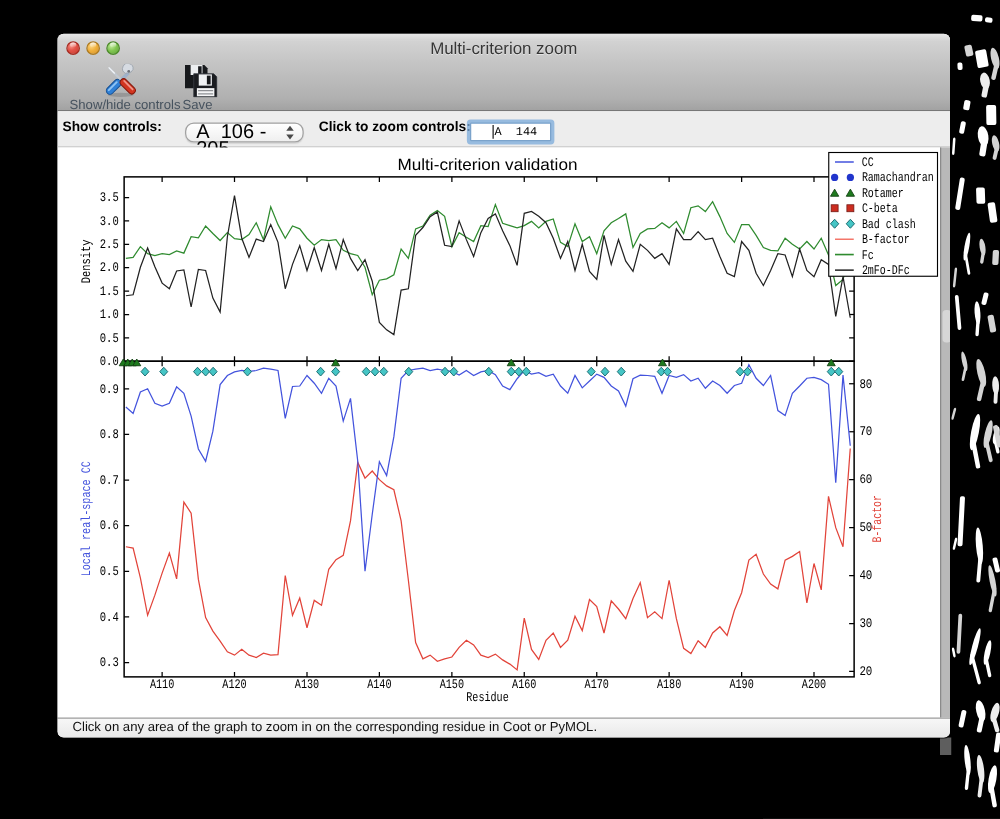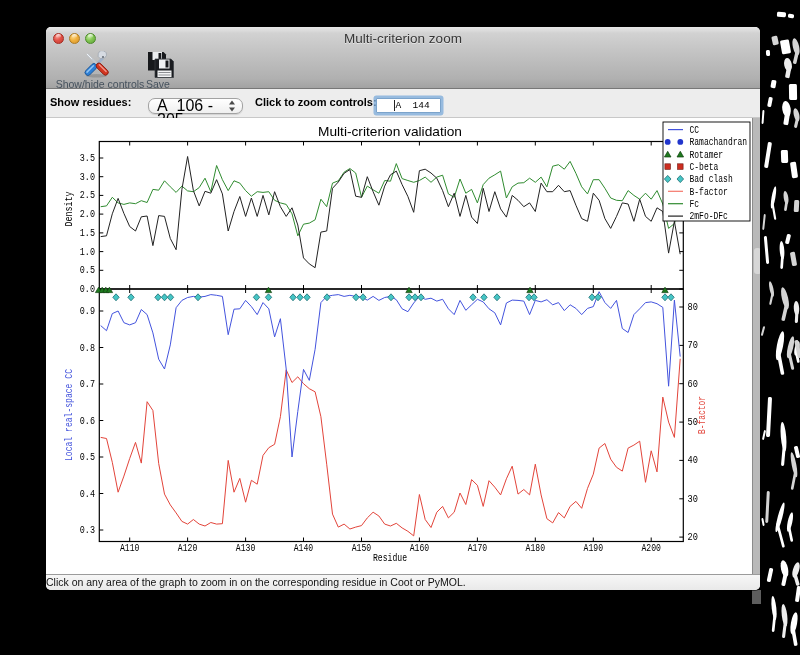--- a/index.html
+++ b/index.html
@@ -9,21 +9,21 @@
 #tl1{left:7px;background:radial-gradient(circle at 35% 30%,#f59a90 0%,#e4544a 40%,#c33a2e 100%);border:0.5px solid #a62c22}
 #tl2{left:23px;background:radial-gradient(circle at 35% 30%,#fbd78a 0%,#f0b03c 45%,#d2922d 100%);border:0.5px solid #ad7b22}
 #tl3{left:39px;background:radial-gradient(circle at 35% 30%,#c4eba0 0%,#82c653 45%,#5ea238 100%);border:0.5px solid #4c8a2a}
 #wt{position:absolute;top:3.5px;left:0;width:100%;text-align:center;font-size:13.5px;color:#363636;text-shadow:0 1px 0 rgba(255,255,255,.5)}
 .tbi{position:absolute;top:24px;text-align:center;color:#46525e;font-size:10.5px}
 #ctrl{position:absolute;left:0;top:62px;width:100%;height:29px;background:#ededed;border-bottom:1px solid #c8c8c8;font-size:12px;color:#000}
 #ctrl b{font-size:11px}
 #figure{position:absolute;left:0;top:91px;width:706px;height:456px;background:#fff}
 #sbar{position:absolute;right:0;top:91px;width:8px;height:456px;background:#b9b9b9;border-left:1px solid #8b8b8b}
 #sthumb{position:absolute;left:1px;top:130px;width:7px;height:26px;background:#d6d6d6;border-radius:3px}
-#status{position:absolute;left:0;bottom:0;width:100%;height:16px;background:linear-gradient(#f7f7f7,#e9e9e9);border-top:1px solid #9b9b9b;font-size:10.5px;color:#111;padding-left:0;line-height:15px}
+#status{position:absolute;left:0;bottom:0;width:100%;height:16px;background:linear-gradient(#f7f7f7,#e9e9e9);border-top:1px solid #9b9b9b;font-size:10.5px;color:#111;padding-left:12px;line-height:15px}
 .tk{font-family:"Liberation Mono",monospace;font-size:10.5px;fill:#000}
 .lg{font-family:"Liberation Mono",monospace;font-size:10.5px;fill:#000}
 .al{font-family:"Liberation Mono",monospace;font-size:10.5px;fill:#000}
 .ti{font-family:"Liberation Sans",sans-serif;font-size:13px;fill:#000}
 .combo{position:absolute;left:102px;top:8.5px;width:95px;height:16px;background:linear-gradient(#ffffff,#efefef);border:1px solid #a2a2a2;border-radius:7px;font-size:16px;line-height:14px;padding-left:8px;color:#000;box-shadow:0 1px 1px rgba(0,0,0,0.12)}
 .arr{position:absolute;right:6px;top:1.5px;width:8px;height:12px}
 .inpt{position:absolute;left:330px;top:8.5px;width:65px;height:15.5px;background:#fff;border:1px solid #7ba3cb;box-shadow:0 0 0 2.5px rgba(122,169,217,.75);border-radius:1px;font-family:"Liberation Mono",monospace;font-size:9.5px;line-height:14px;padding-left:17px;color:#000}
 </style></head><body>
 <svg width="800" height="655" viewBox="0 0 800 655" style="position:absolute;left:0;top:0">
     <rect x="777" y="12" width="9" height="5" rx="1.5" fill="#ffffff" transform="rotate(4 781 14)"></rect>
@@ -126,21 +126,21 @@
       <rect x="0.8" y="15.6" width="14.5" height="5.8" rx="2.9" fill="#2f80d6" stroke="#174f91" stroke-width="0.8" transform="rotate(-45 8 18.5)"></rect>
       <rect x="2.6" y="16.8" width="10.5" height="1.5" rx="0.75" fill="#90c3f2" transform="rotate(-45 8 18.5)"></rect>
       <line x1="4.2" y1="3.2" x2="13.6" y2="12.6" stroke="#c2c9d1" stroke-width="1.8"></line>
       <line x1="3.9" y1="2.9" x2="8.8" y2="7.8" stroke="#f4f7fa" stroke-width="0.9"></line>
       <rect x="11.8" y="15.3" width="14.8" height="5.6" rx="2.8" fill="#d23520" stroke="#82190c" stroke-width="0.8" transform="rotate(45 19.2 18.1)"></rect>
       <rect x="13.4" y="16.4" width="11" height="1.4" rx="0.7" fill="#f0968a" transform="rotate(45 19.2 18.1)"></rect>
     </svg>
     Show/hide controls</div>
  </div>
  <div id="ctrl">
-   <b style="position:absolute;left:4px;top:7px">Show residues:</b>
+   <b style="position:absolute;left:4px;top:7px">Show controls:</b>
    <div class="combo">A&nbsp;&nbsp;106 - 205<div class="arr"><svg width="8" height="12" viewBox="0 0 8 12">
             <path d="M4 0.5 L7 4.5 L1 4.5 Z" fill="#4a4a4a"></path>
             <path d="M4 11.5 L7 7.5 L1 7.5 Z" fill="#4a4a4a"></path>
           </svg></div></div>
    <b style="position:absolute;left:209px;top:7px">Click to zoom controls:</b>
    <div class="inpt"><span style="border-left:1.2px solid #222;padding-left:0.5px">A</span>&nbsp;&nbsp;144</div>
  </div>
  <div id="figure"></div>
  <div id="sbar">
       <div id="sthumb"></div>

